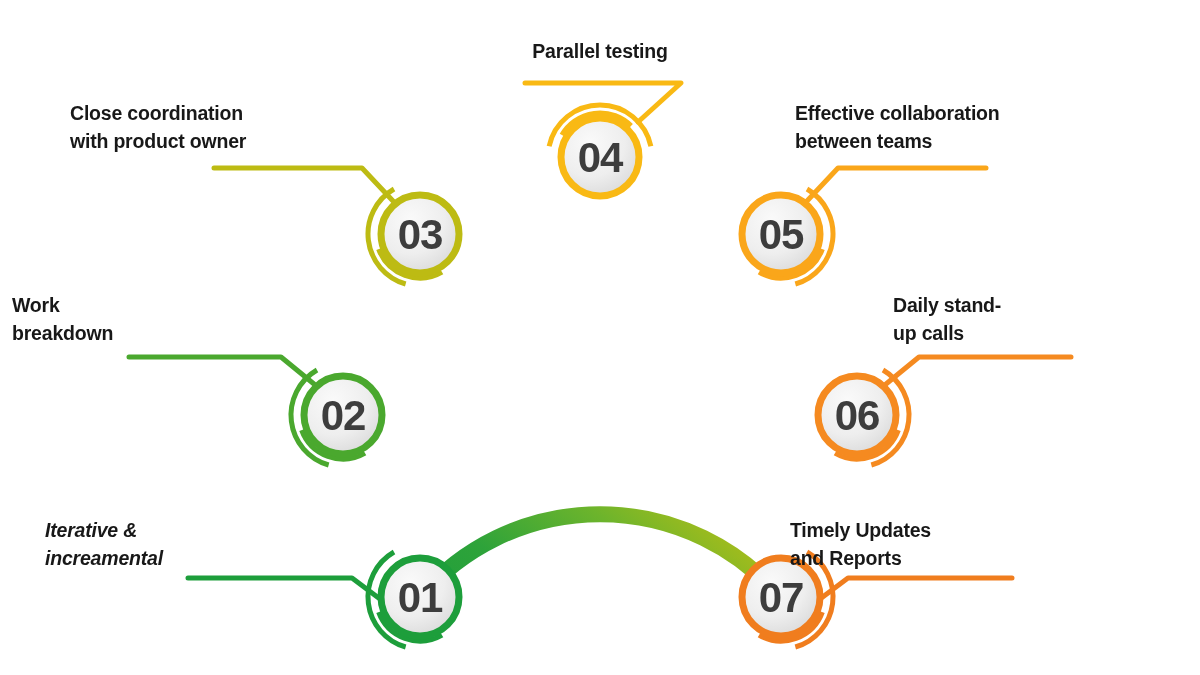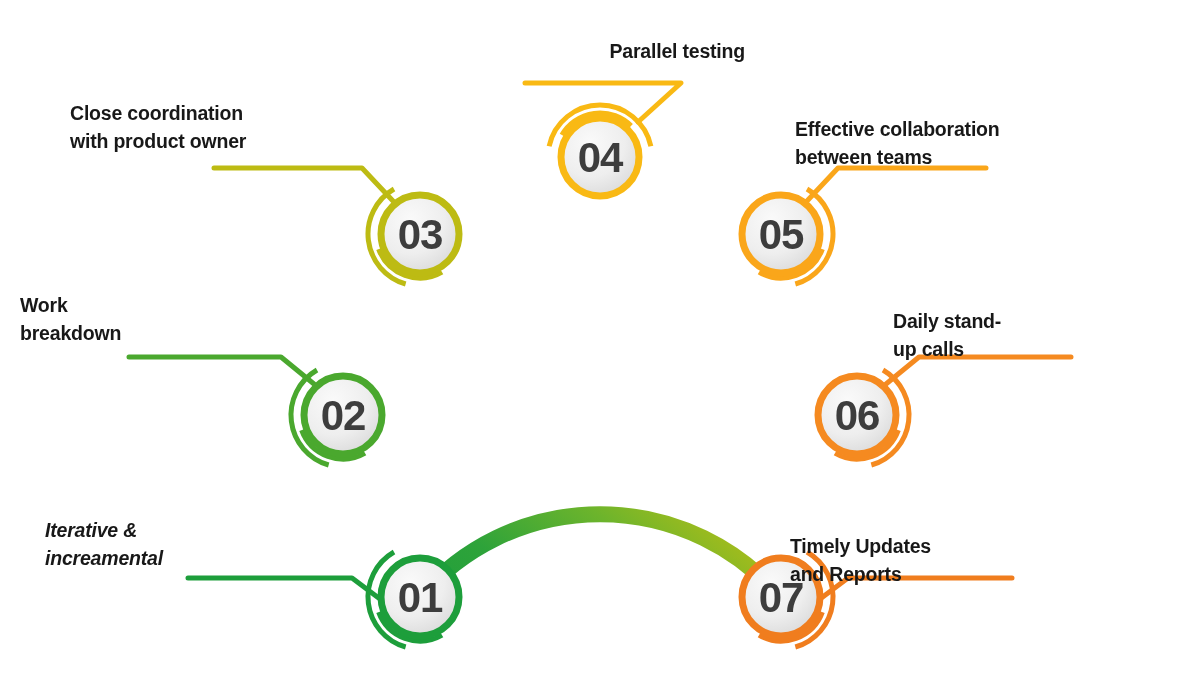--- a/index.html
+++ b/index.html
@@ -38,21 +38,21 @@
     position: absolute;
     font-family: "Liberation Sans", sans-serif;
     font-weight: bold;
     font-size: 19.5px;
     line-height: 1.42;
     color: #181818;
     white-space: pre-line;
     letter-spacing: -0.2px;
   }
   .label-right { text-align: left; }
-  .label-left { text-align: left; margin-top: 16px; }
+  .label-left { text-align: left; }
   .label-center { text-align: center; }
 </style>
 </head>
 <body>
 
 <div id="stage">
 
   <svg id="diagram-svg" viewBox="0 0 1200 675">
     <defs>
       <linearGradient id="arcGrad" gradientUnits="userSpaceOnUse" x1="420" y1="620" x2="800" y2="150">
@@ -138,25 +138,25 @@
           <circle cx="781" cy="597" r="40" fill="url(#nodeFill)"></circle>
           <circle cx="781" cy="597" r="39" fill="none" stroke="#f07d1e" stroke-width="7"></circle>
           <text x="781" y="612" text-anchor="middle" class="node-number">07</text>
         </g>
       </g>
   </svg>
 
   <div id="labels-layer">
       <div class="label-text label-right" style="left: 45px; top: 517px; width: 320px; font-style: italic;">Iterative &amp;
 increamental</div>
-      <div class="label-text label-right" style="left: 20px; top: 292px; width: 250px;">Work
+      <div class="label-text label-right" style="left: 12px; top: 292px; width: 250px;">Work
 breakdown</div>
       <div class="label-text label-right" style="left: 70px; top: 100px; width: 330px;">Close coordination
 with product owner</div>
-      <div class="label-text label-center" style="left: 455px; top: 38px; width: 290px; text-align: right;">Parallel testing</div>
+      <div class="label-text label-center" style="left: 455px; top: 38px; width: 290px;">Parallel testing</div>
       <div class="label-text label-left" style="left: 795px; top: 100px; width: 330px;">Effective collaboration
 between teams</div>
       <div class="label-text label-left" style="left: 893px; top: 292px; width: 250px;">Daily stand-
 up calls</div>
       <div class="label-text label-left" style="left: 790px; top: 517px; width: 320px;">Timely Updates
 and Reports</div>
     </div>
 
 </div>
 

